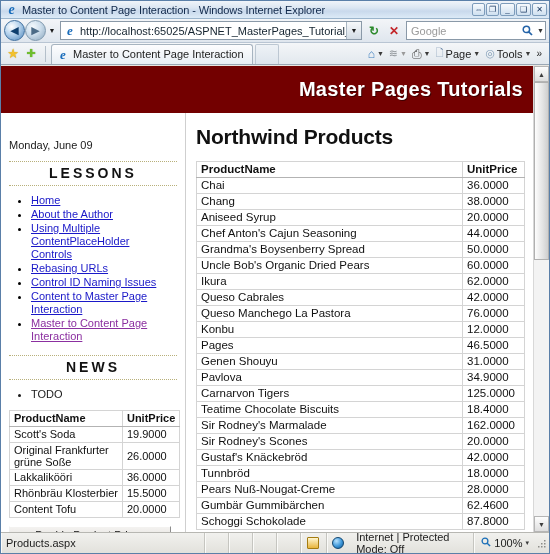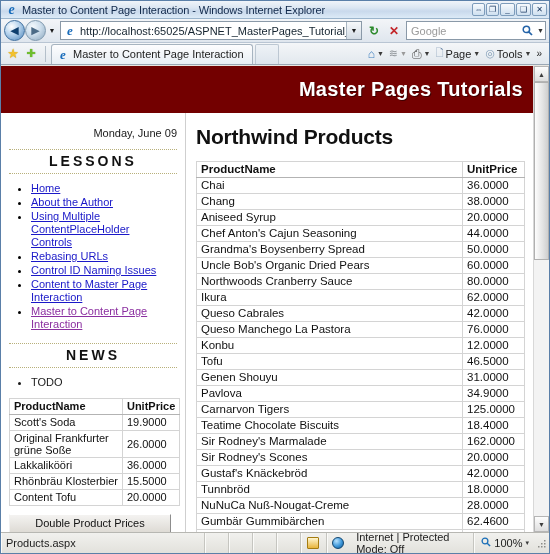--- a/index.html
+++ b/index.html
@@ -183,23 +183,23 @@
   .body-cols { display: flex; align-items: flex-start; }
   .leftcol {
     width: 185px; flex: none;
     padding: 10px 8px 10px 8px;
     border-right: 1px solid #cfcfcf;
     min-height: 420px;
   }
   .rightcol { flex: 1 1 auto; padding: 12px 10px 10px 10px; }
 
   .datetext {
-    text-align: right;
+    text-align: left;
     font-size: 11px; color: #1a1a1a;
-    margin: 4px 0 10px 0;
+    margin: 16px 0 10px 0;
   }
   .sectionhead {
     text-align: center;
     font-size: 14px; font-weight: bold;
     letter-spacing: 3px;
     color: #111;
     border-top: 1px dotted #b8b07a;
     border-bottom: 1px dotted #b8b07a;
     padding: 3px 0 4px 0;
     margin: 0 0 8px 0;
@@ -501,41 +501,37 @@
                   </tr>
                   <tr>
                     <td>Grandma's Boysenberry Spread</td>
                     <td class="price">50.0000</td>
                   </tr>
                   <tr>
                     <td>Uncle Bob's Organic Dried Pears</td>
                     <td class="price">60.0000</td>
                   </tr>
                   <tr>
-                    <td>Northwoods Cranberry Sauce</td>
-                    <td class="price">80.0000</td>
-                  </tr>
-                  <tr>
                     <td>Ikura</td>
                     <td class="price">62.0000</td>
                   </tr>
                   <tr>
                     <td>Queso Cabrales</td>
                     <td class="price">42.0000</td>
                   </tr>
                   <tr>
                     <td>Queso Manchego La Pastora</td>
                     <td class="price">76.0000</td>
                   </tr>
                   <tr>
                     <td>Konbu</td>
                     <td class="price">12.0000</td>
                   </tr>
                   <tr>
-                    <td>Tofu</td>
+                    <td>Pages</td>
                     <td class="price">46.5000</td>
                   </tr>
                   <tr>
                     <td>Genen Shouyu</td>
                     <td class="price">31.0000</td>
                   </tr>
                   <tr>
                     <td>Pavlova</td>
                     <td class="price">34.9000</td>
                   </tr>
@@ -557,21 +553,21 @@
                   </tr>
                   <tr>
                     <td>Gustaf's Knäckebröd</td>
                     <td class="price">42.0000</td>
                   </tr>
                   <tr>
                     <td>Tunnbröd</td>
                     <td class="price">18.0000</td>
                   </tr>
                   <tr>
-                    <td>NuNuCa Nuß-Nougat-Creme</td>
+                    <td>Pears Nuß-Nougat-Creme</td>
                     <td class="price">28.0000</td>
                   </tr>
                   <tr>
                     <td>Gumbär Gummibärchen</td>
                     <td class="price">62.4600</td>
                   </tr>
                   <tr>
                     <td>Schoggi Schokolade</td>
                     <td class="price">87.8000</td>
                   </tr>

